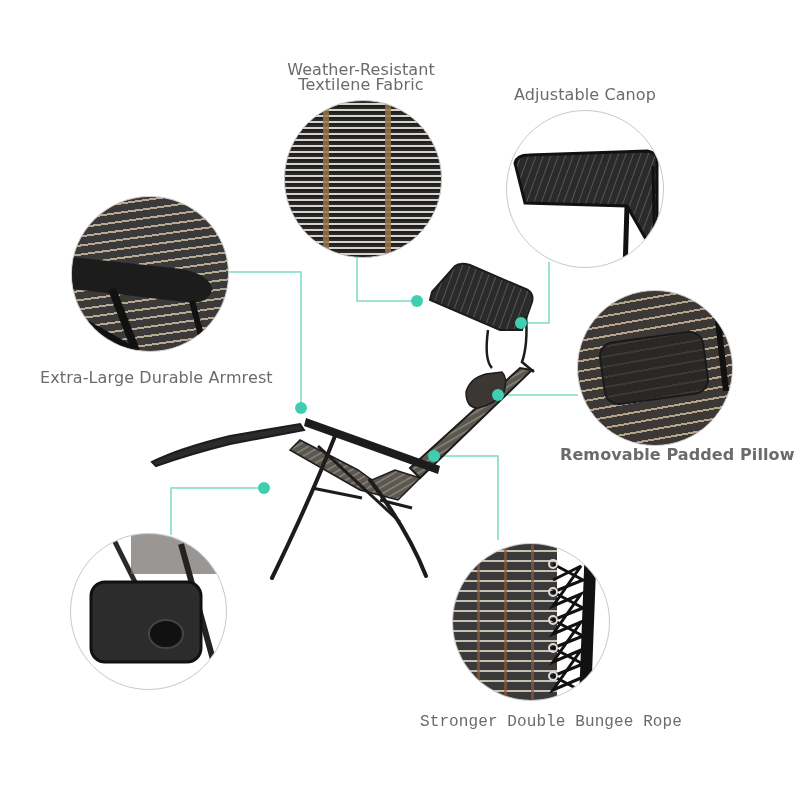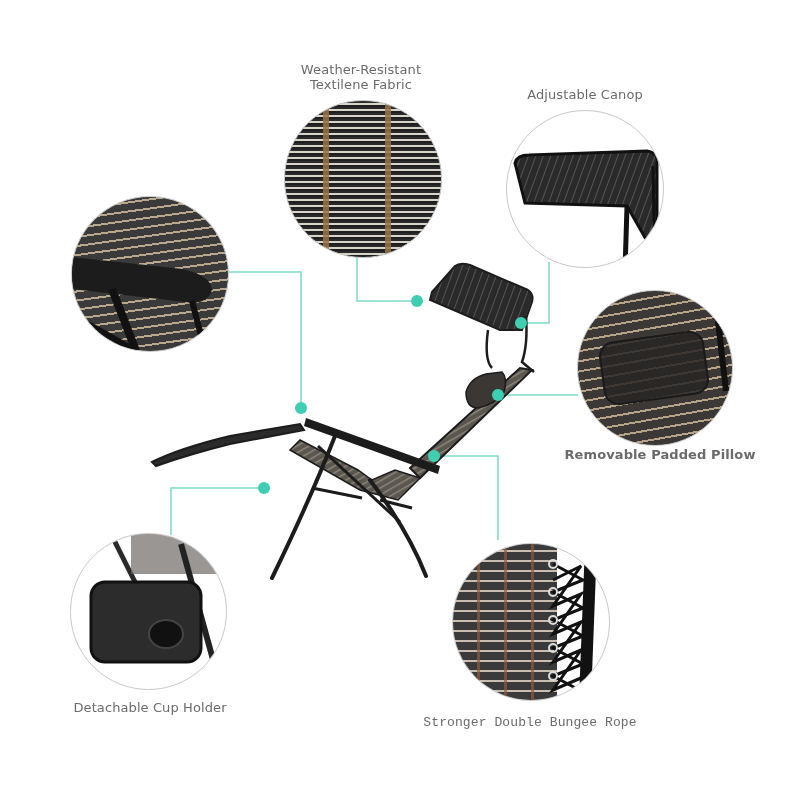--- a/index.html
+++ b/index.html
@@ -1,19 +1,19 @@
 <!DOCTYPE html>
 <html><head>
   <meta charset="utf-8">
   <style>
     html, body { margin: 0; padding: 0; background: #ffffff; }
     body { width: 800px; height: 800px; position: relative; overflow: hidden;
            font-family: "DejaVu Sans", "Liberation Sans", sans-serif; }
     .stage { position: absolute; left: 0; top: 0; width: 800px; height: 800px; }
-    .label { position: absolute; color: #6b6b6b; font-size: 13px; line-height: 15px;
+    .label { position: absolute; color: #6b6b6b; font-size: 16px; line-height: 15px;
              text-align: center; white-space: nowrap; letter-spacing: 0.1px; }
     .circle { position: absolute; border-radius: 50%; border: 1px solid #c9c9c9;
               overflow: hidden; background: #ffffff; }
     svg.overlay { position: absolute; left: 0; top: 0; }
   </style>
 </head>
 <body>
 
 <div class="stage">
 
@@ -141,17 +141,17 @@
       <circle cx="434" cy="456" r="6"></circle>
       <circle cx="264" cy="488" r="6"></circle>
     </g>
   </svg>
 
   <div class="label" style="left:286px; top:62px; width:150px;">
     <div>Weather-Resistant</div>
     <div>Textilene Fabric</div>
   </div>
   <div class="label" style="left:510px; top:87px; width:150px;">Adjustable Canop</div>
+  <div class="label" style="left:40px; top:370px; width:220px;">Extra-Large Durable Armrest</div>
   <div class="label" style="left:560px; top:447px; width:200px;font-weight:bold;">Removable Padded Pillow</div>
-  <div class="label" style="left:50px; top:700px; width:200px;">Detachable Cup Holder</div>
   <div class="label" style="left:420px; top:715px; width:220px;font-family:Liberation Mono, monospace;">Stronger Double Bungee Rope</div>
 
 </div>
 
 </body></html>

